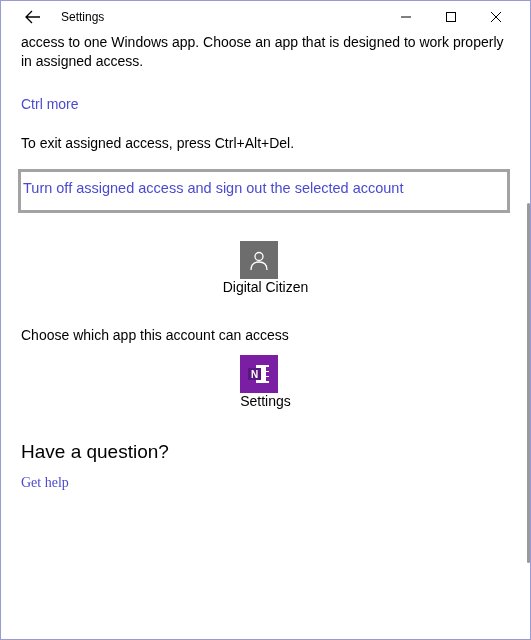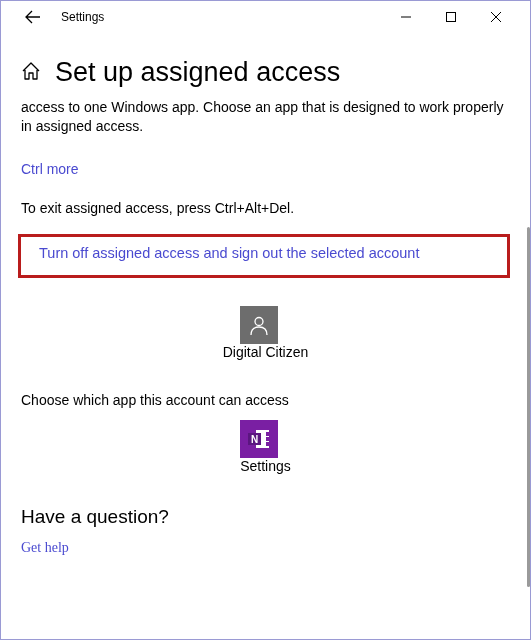--- a/index.html
+++ b/index.html
@@ -78,22 +78,22 @@
       cursor: pointer;
       display: inline-block;
     }
     .learn-more {
       margin-bottom: 22px;
     }
     .exit-text {
       margin-bottom: 16px;
     }
     .highlight-box {
-      border: 3px solid #b91c1c;
-      padding: 7px 6px 13px 18px;
+      border: 3px solid #a3a3a3;
+      padding: 7px 6px 13px 2px;
       margin-bottom: 28px;
       margin-left: -3px;
     }
     .highlight-box .link {
       font-size: 14.5px;
     }
     .section-label {
       font-size: 14px;
       color: #000;
       margin-bottom: 12px;
@@ -170,28 +170,20 @@
     <div class="win-btn">
       <svg width="10" height="10" viewBox="0 0 10 10">
           <path d="M0 0 L10 10 M10 0 L0 10" stroke="#000" stroke-width="1"></path>
         </svg>
     </div>
   </div>
 </div>
 
 <div class="content">
 
-  <div class="heading-row">
-    <span class="home-icon">
-      <svg width="20" height="20" viewBox="0 0 20 20">
-        <path d="M2 10 L10 2 L18 10 M4 9 L4 18 L8 18 L8 12 L12 12 L12 18 L16 18 L16 9" stroke="#000" stroke-width="1.3" fill="none" stroke-linejoin="round"></path>
-      </svg>
-    </span>
-    <h1 class="page-title">Set up assigned access</h1>
-  </div>
 
   <p class="body-text">access to one Windows app. Choose an app that is designed to work properly in assigned access.</p>
 
   <a class="link learn-more">Ctrl more</a>
 
   <p class="body-text exit-text">To exit assigned access, press Ctrl+Alt+Del.</p>
 
   <div class="highlight-box">
     <a class="link">Turn off assigned access and sign out the selected account</a>
   </div>

